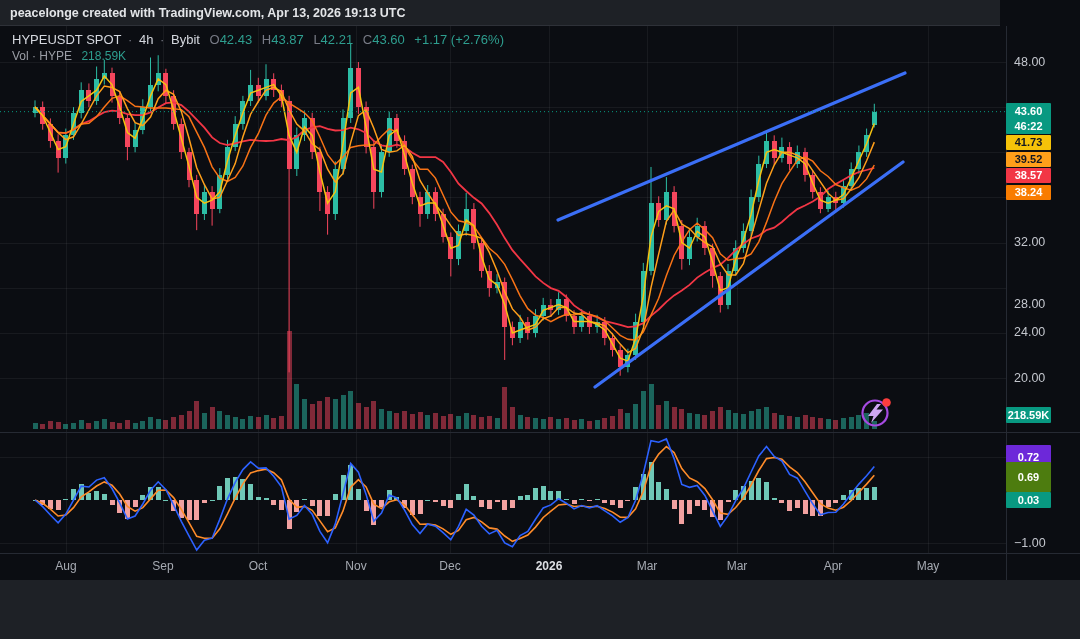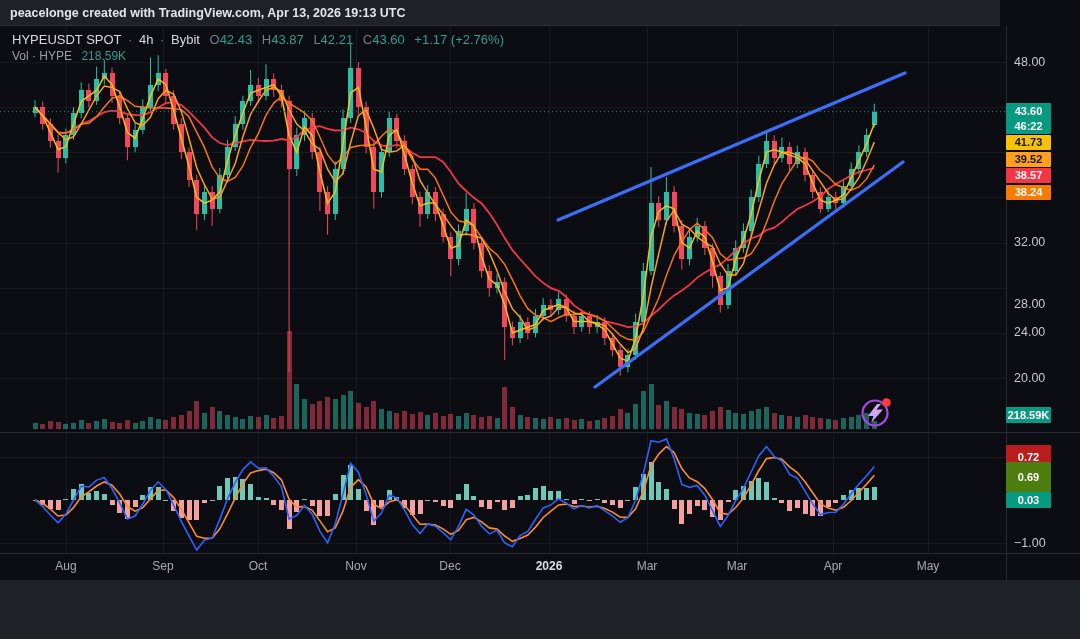--- a/index.html
+++ b/index.html
@@ -578,21 +578,21 @@
       </div>
       <div class="badge" style="top: 168px; height: 15px; background: rgb(242, 54, 69); color: rgb(255, 255, 255);">
         <div>38.57</div>
       </div>
       <div class="badge" style="top: 184.5px; height: 15px; background: rgb(249, 124, 0); color: rgb(255, 255, 255);">
         <div>38.24</div>
       </div>
       <div class="badge" style="top: 407px; height: 16px; background: rgb(8, 153, 129); color: rgb(255, 255, 255);">
         <div>218.59K</div>
       </div>
-      <div class="badge" style="top: 445px; height: 25px; background: #b91c1c; color: rgb(255, 255, 255);">
+      <div class="badge" style="top: 445px; height: 25px; background: #6d28d9; color: rgb(255, 255, 255);">
         <div>0.72</div>
       </div>
       <div class="badge" style="top: 462px; height: 30px; background: #4d7c0f; color: rgb(255, 255, 255);">
         <div>0.69</div>
       </div>
       <div class="badge" style="top: 492px; height: 16px; background: rgb(8, 153, 129); color: rgb(255, 255, 255);">
         <div>0.03</div>
       </div>
       <div class="time-label" style="left: 66px;">Aug</div>
       <div class="time-label" style="left: 163px;">Sep</div>

